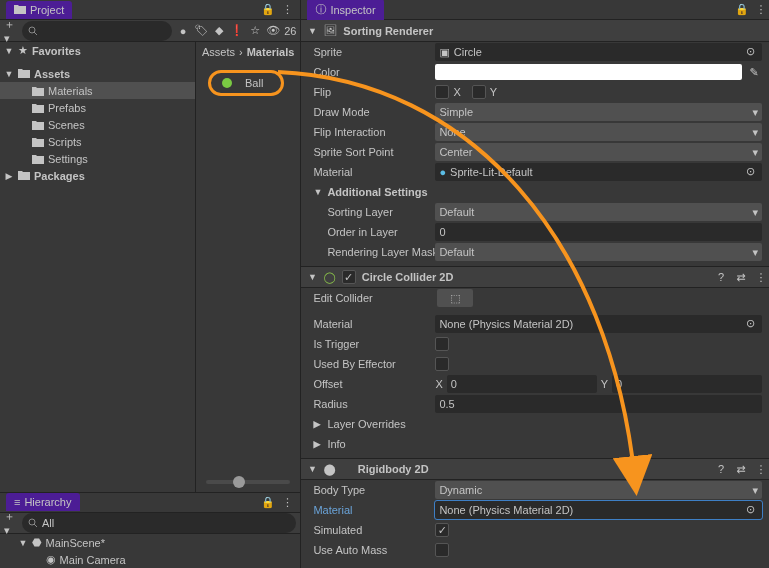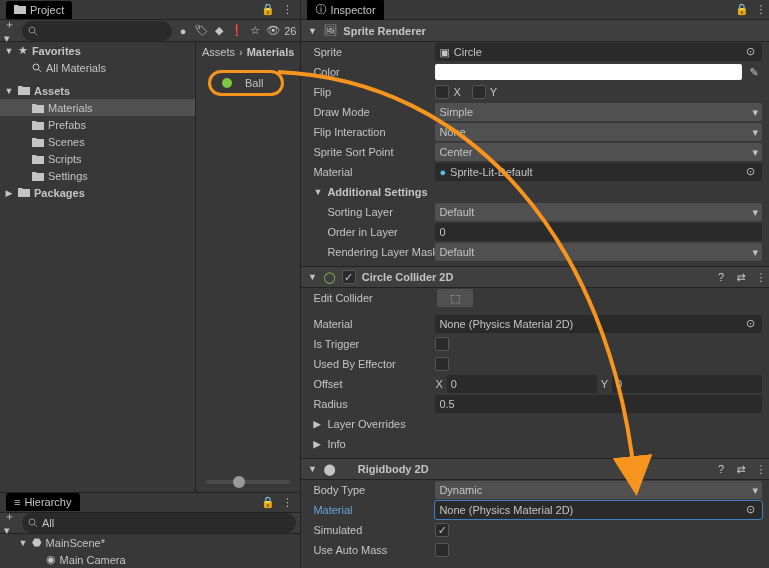--- a/index.html
+++ b/index.html
@@ -1,20 +1,20 @@
 <!DOCTYPE html>
 <html><head>
 <meta charset="utf-8">
 <style>
 * { margin: 0; padding: 0; box-sizing: border-box; font-family: Arial, sans-serif; font-size: 11px; color: #c4c4c4; }
 body { background: #383838; width: 769px; height: 568px; display: flex; overflow: hidden; }
 .left-col { width: 396px; display: flex; flex-direction: column; border-right: 1px solid #222; }
 .right-col { flex: 1; display: flex; flex-direction: column; }
 .panel-header { background: #383838; border-bottom: 1px solid #222; height: 20px; display: flex; align-items: center; padding: 0 6px; gap: 5px; }
-.panel-tab { background: #000000; padding: 3px 8px; border-radius: 3px 3px 0 0; display: flex; align-items: center; gap: 4px; }
+.panel-tab { background: #4c1d95; padding: 3px 8px; border-radius: 3px 3px 0 0; display: flex; align-items: center; gap: 4px; }
 .panel-header .spacer { flex: 1; }
 .icon-btn { width: 14px; height: 14px; display: inline-flex; align-items: center; justify-content: center; color: #c4c4c4; cursor: pointer; }
 .toolbar { background: #3c3c3c; height: 22px; display: flex; align-items: center; padding: 0 4px; gap: 4px; border-bottom: 1px solid #222; }
 .search-box { background: #2a2a2a; border-radius: 10px; height: 20px; flex: 1; display: flex; align-items: center; padding: 5px 6px; gap: 4px; color: #888; }
 .project-body { flex: 1; display: flex; background: #383838; }
 .tree-col { width: 196px; background: #383838; border-right: 1px solid #222; overflow-y: auto; }
 .asset-col { flex: 1; background: #383838; position: relative; }
 .breadcrumb { padding: 4px 6px; display: flex; gap: 4px; align-items: center; color: #b0b0b0; }
 .tree-item { display: flex; align-items: center; gap: 4px; padding: 2px 4px; height: 17px; cursor: pointer; }
 .tree-item.selected { background: #505050; }
@@ -84,28 +84,20 @@
     <span class="icon-btn">👁</span>
     <span>26</span>
   </div>
   <div class="project-body">
     <div class="tree-col">
       <div class="tree-item indent-0">
         <span class="tree-arrow">▼</span>
         <span>★</span>
         <b>Favorites</b>
       </div>
-      <div class="tree-item indent-1">
-          <span class="tree-arrow"></span>
-          <svg class="search-glyph" viewBox="0 0 10 10">
-            <circle cx="4" cy="4" r="3" stroke="#c4c4c4" fill="none"></circle>
-            <line x1="6" y1="6" x2="9" y2="9" stroke="#c4c4c4"></line>
-          </svg>
-          <span>All Materials</span>
-        </div>
 
       <div class="tree-item indent-0" style="margin-top:6px;">
         <span class="tree-arrow">▼</span>
         <span><svg class="folder-icon" viewBox="0 0 12 10">
               <path d="M0 1 L4 1 L5 2 L12 2 L12 10 L0 10 Z" fill="#c4c4c4"></path>
             </svg></span>
         <b>Assets</b>
       </div>
       <div class="tree-item indent-1 selected">
           <span class="tree-arrow"></span>
@@ -210,21 +202,21 @@
       <span>Inspector</span>
     </div>
     <div class="spacer"></div>
     <span class="icon-btn">🔒</span>
     <span class="icon-btn">⋮</span>
   </div>
   <div class="inspector-body">
     <div class="component-header partial">
       <span class="tree-arrow">▼</span>
       <span>🖼</span>
-      <span class="comp-title">Sprite Renderer</span>
+      <span class="comp-title">Sorting Renderer</span>
     </div>
     <div class="prop-row">
         <span class="prop-label">Sprite</span>
         <div class="prop-field">
           <div class="obj-field">
             <span>▣</span>
             <span>Circle</span>
           </div>
           <span class="obj-picker">⊙</span>
         </div>

